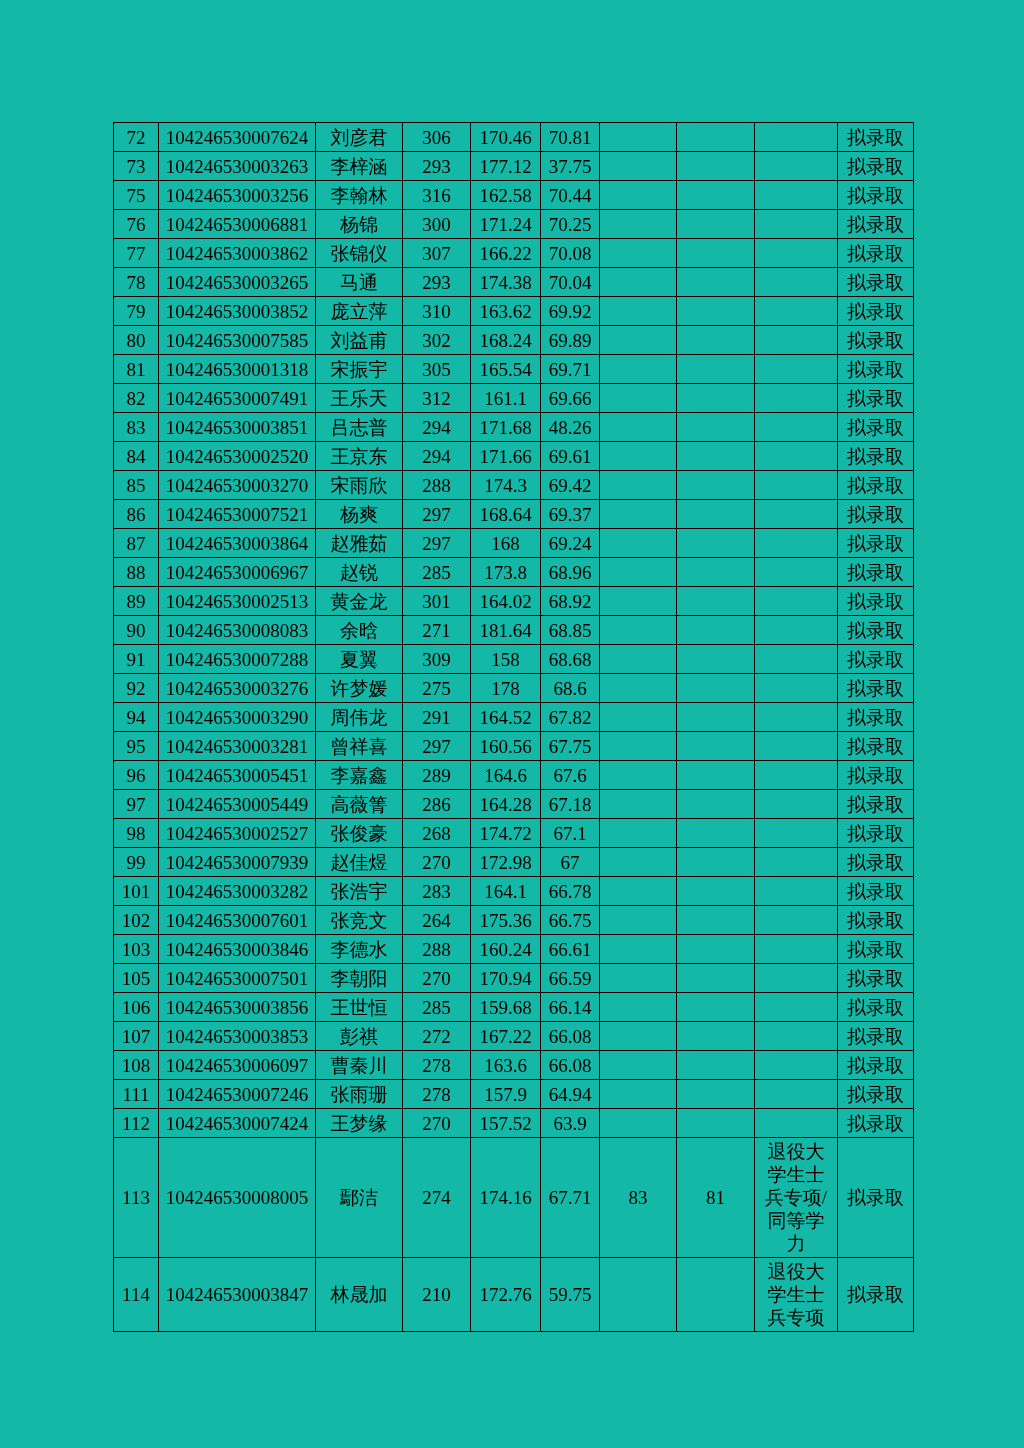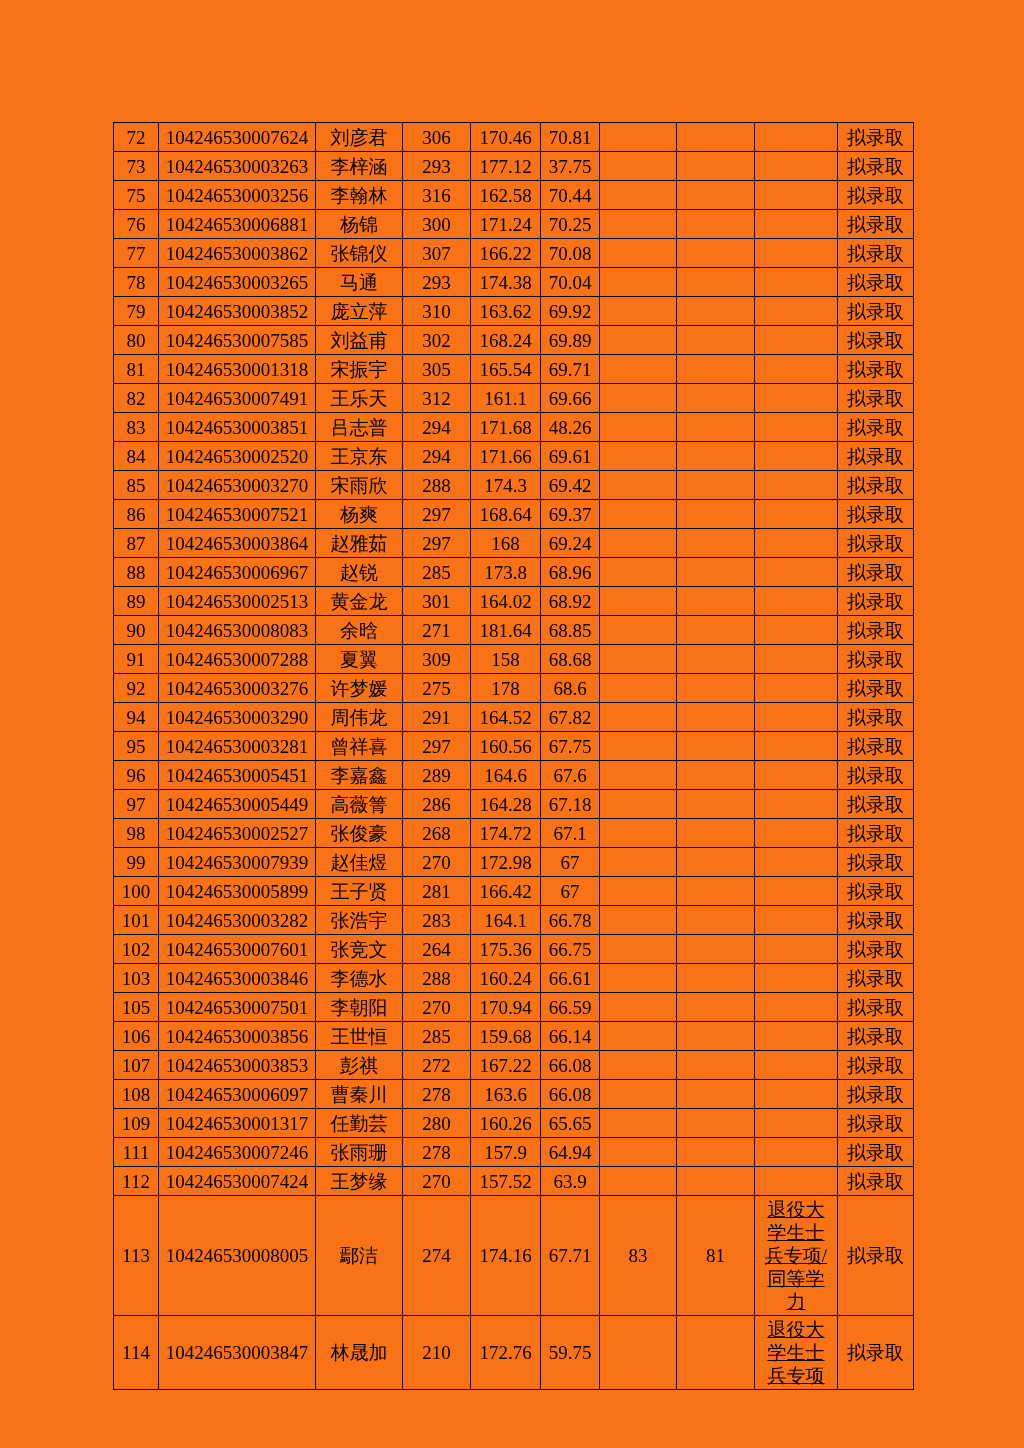--- a/index.html
+++ b/index.html
@@ -12,21 +12,21 @@
     height: 1448px;
     position: relative;
     font-family: "Liberation Serif", "DejaVu Serif", serif;
     color: #000000;
   }
   .page {
     position: absolute;
     left: 0; top: 0;
     width: 1024px;
     height: 1448px;
-    background: #f97316;
+    background: #14b8a6;
   }
   table.admission-table {
     position: absolute;
     left: 113px;
     top: 122px;
     width: 800px;
     border-collapse: collapse;
     table-layout: fixed;
     font-size: 19px;
     line-height: 23px;
@@ -37,21 +37,20 @@
     vertical-align: middle;
     padding: 0;
     height: 24px;
     overflow: hidden;
     white-space: nowrap;
   }
   table.admission-table td.remark {
     white-space: normal;
     word-break: break-all;
     padding: 2px 9px;
-    text-decoration: underline;
   }
   
   col.c-no     { width: 45px; }
   col.c-id     { width: 157px; }
   col.c-name   { width: 87px; }
   col.c-s1     { width: 68px; }
   col.c-s2     { width: 70px; }
   col.c-s3     { width: 59px; }
   col.c-e1     { width: 77px; }
   col.c-e2     { width: 78px; }
@@ -382,32 +381,20 @@
           <td>赵佳煜</td>
           <td>270</td>
           <td>172.98</td>
           <td>67</td>
           <td></td>
           <td></td>
           <td class="remark"></td>
           <td>拟录取</td>
         </tr>
         <tr>
-          <td>100</td>
-          <td>104246530005899</td>
-          <td>王子贤</td>
-          <td>281</td>
-          <td>166.42</td>
-          <td>67</td>
-          <td></td>
-          <td></td>
-          <td class="remark"></td>
-          <td>拟录取</td>
-        </tr>
-        <tr>
           <td>101</td>
           <td>104246530003282</td>
           <td>张浩宇</td>
           <td>283</td>
           <td>164.1</td>
           <td>66.78</td>
           <td></td>
           <td></td>
           <td class="remark"></td>
           <td>拟录取</td>
@@ -472,32 +459,20 @@
           <td class="remark"></td>
           <td>拟录取</td>
         </tr>
         <tr>
           <td>108</td>
           <td>104246530006097</td>
           <td>曹秦川</td>
           <td>278</td>
           <td>163.6</td>
           <td>66.08</td>
-          <td></td>
-          <td></td>
-          <td class="remark"></td>
-          <td>拟录取</td>
-        </tr>
-        <tr>
-          <td>109</td>
-          <td>104246530001317</td>
-          <td>任勤芸</td>
-          <td>280</td>
-          <td>160.26</td>
-          <td>65.65</td>
           <td></td>
           <td></td>
           <td class="remark"></td>
           <td>拟录取</td>
         </tr>
         <tr>
           <td>111</td>
           <td>104246530007246</td>
           <td>张雨珊</td>
           <td>278</td>

